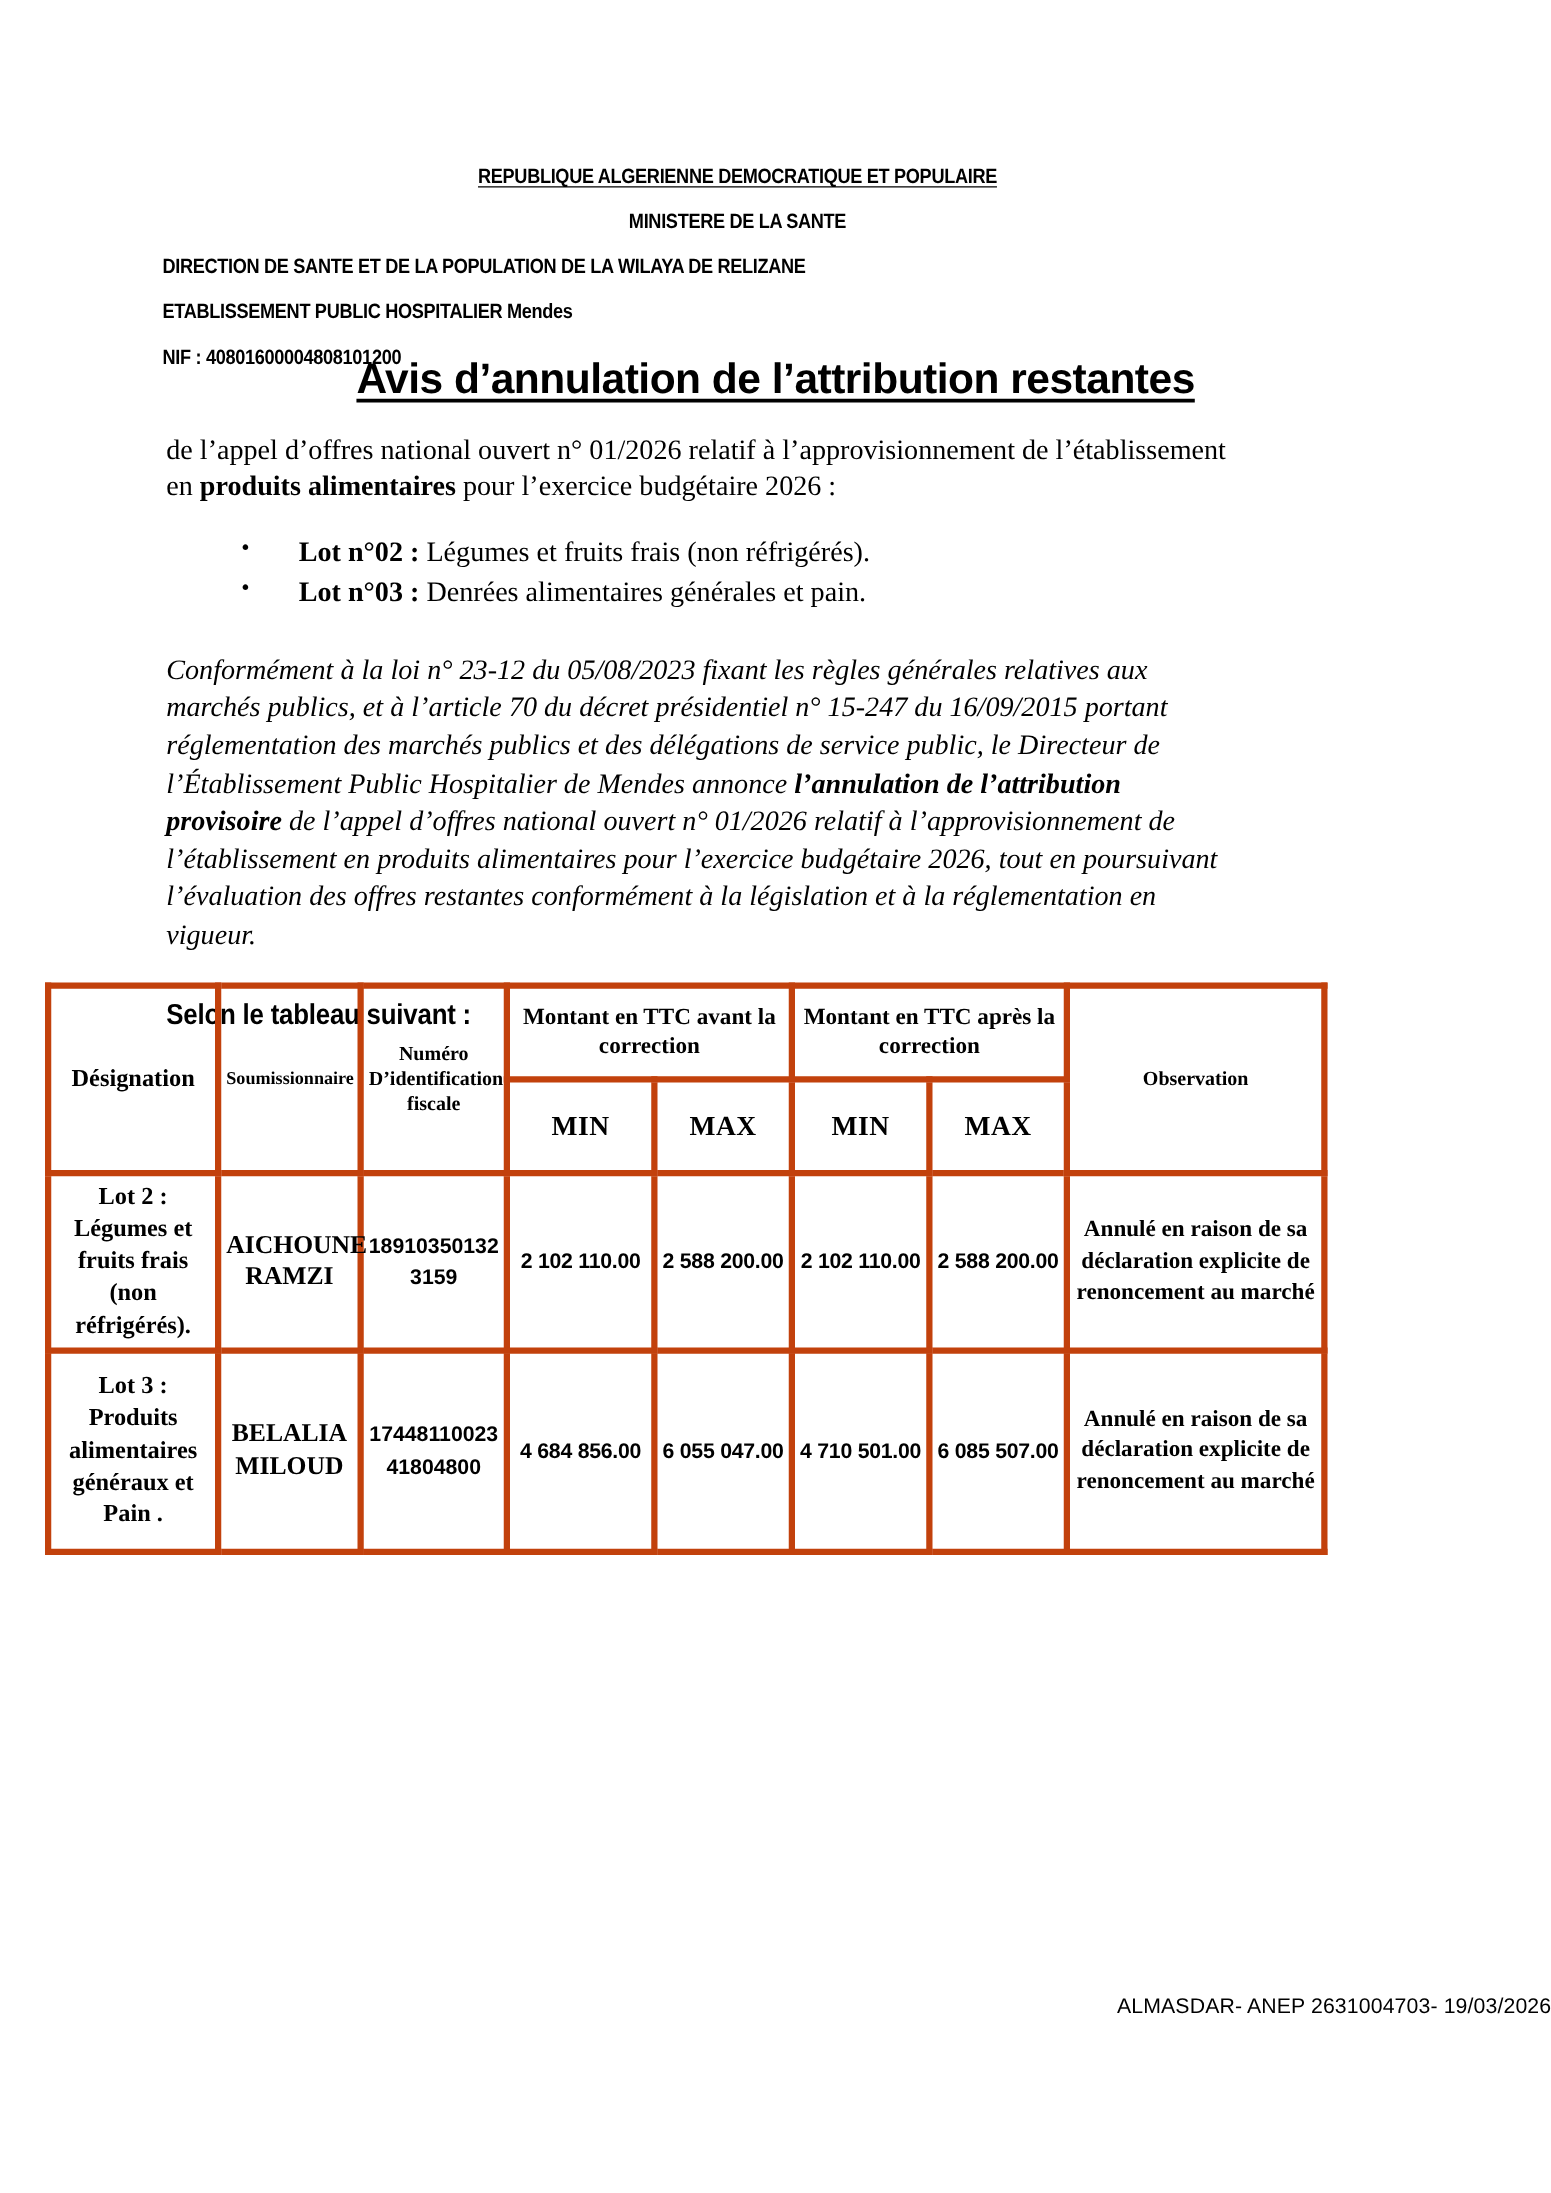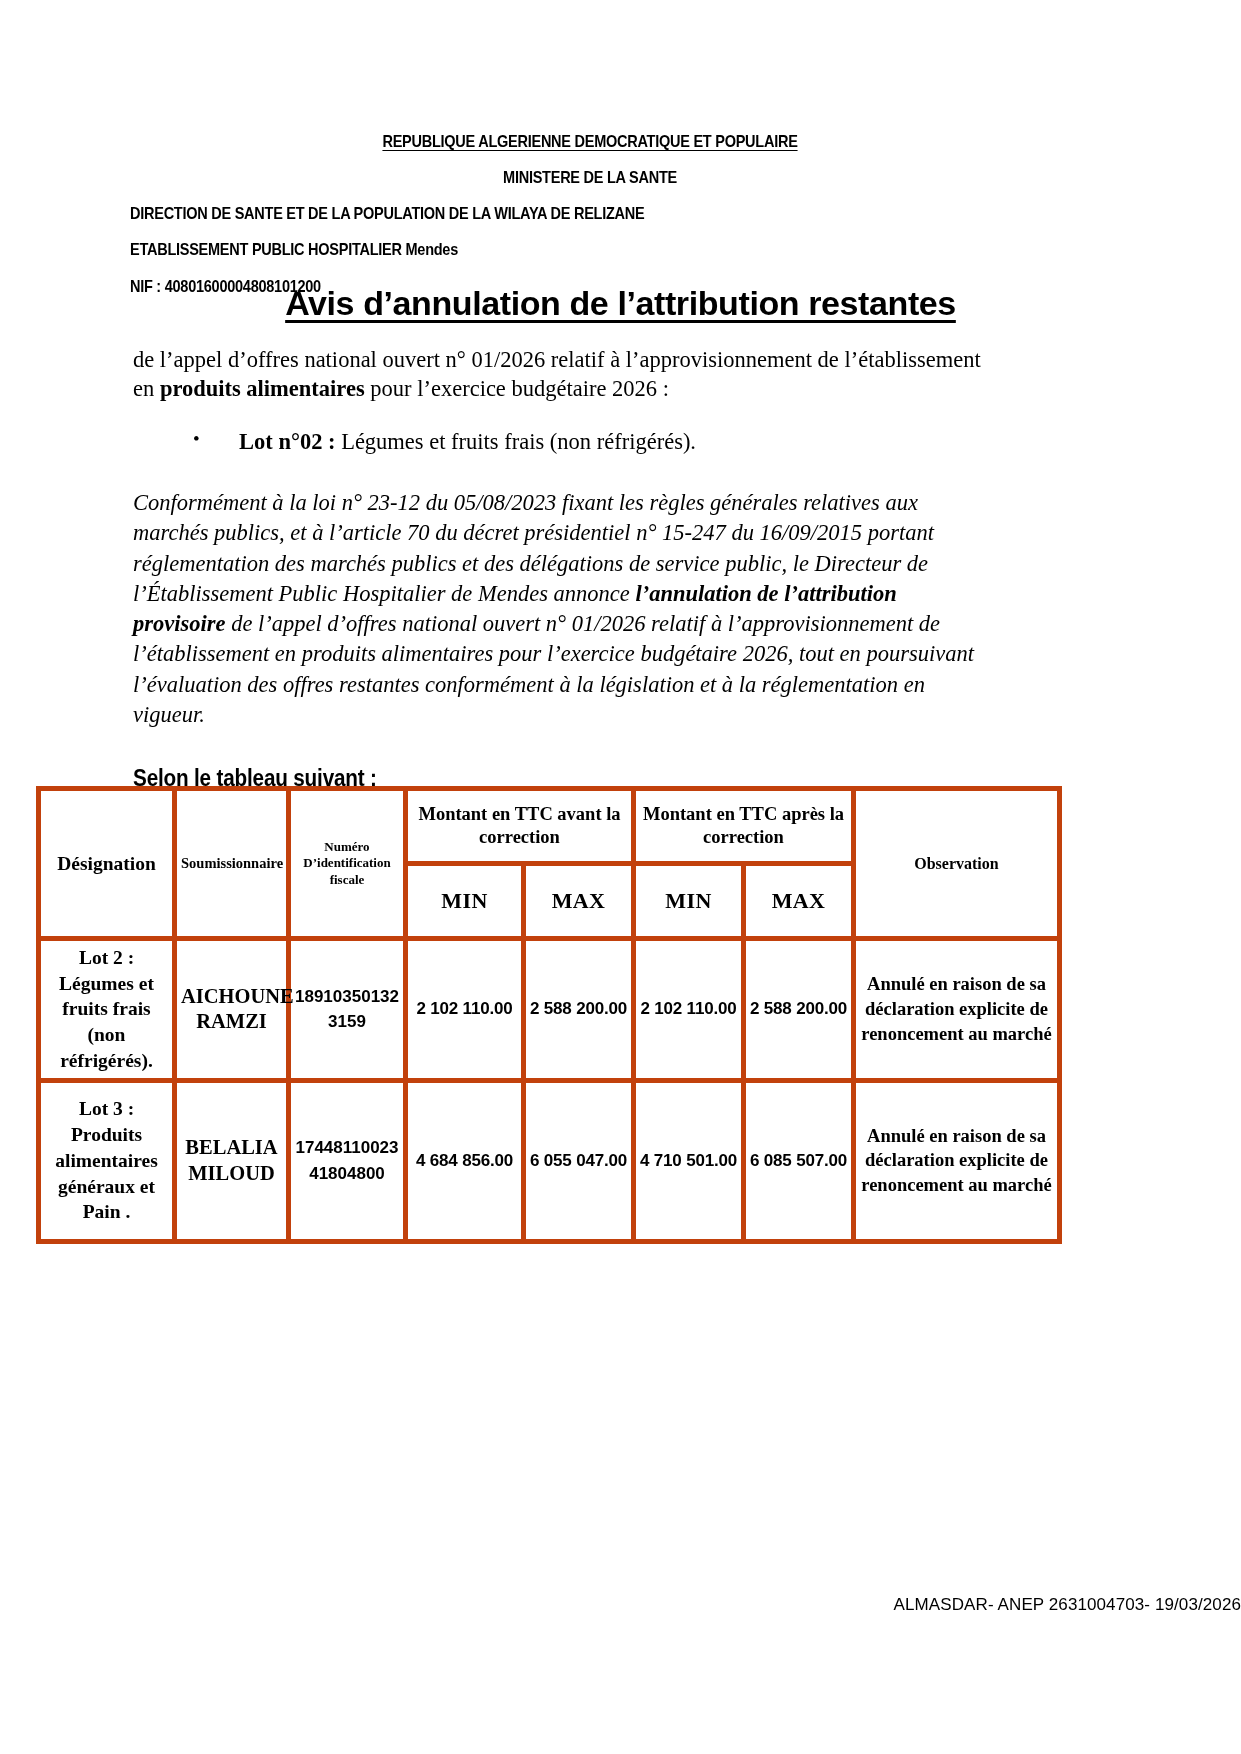--- a/index.html
+++ b/index.html
@@ -142,21 +142,21 @@
   th.h-desig {
     font-size: 19.5px;
     font-family: "Liberation Serif", serif;
   }
   th.h-soum {
     font-size: 14.5px;
     font-family: "Liberation Serif", serif;
     line-height: 1.15;
   }
   th.h-nif {
-    font-size: 13px;
+    font-size: 16px;
     font-family: "Liberation Serif", serif;
     line-height: 1.25;
     margin-top: 16px;
   }
   th.h-grp {
     font-size: 18.5px;
     font-family: "Liberation Serif", serif;
     line-height: 1.22;
   }
   th.h-obs {
@@ -227,20 +227,21 @@
   </div>
 
   <div class="doc-title">Avis d’annulation de l’attribution restantes</div>
 
   <div class="body-area">
 
     <p class="para"><span>de l’appel d’offres national ouvert n° 01/2026 relatif à l’approvisionnement de l’établissement en </span><b>produits alimentaires</b><span> pour l’exercice budgétaire 2026 :</span></p>
 
     <ul class="lots">
       <li><b>Lot n°02 :</b><span> Légumes et fruits frais (non réfrigérés).</span></li>
+      <li><b>Lot n°03 :</b><span> Denrées alimentaires générales et pain.</span></li>
     </ul>
 
     <p class="para para-main"><span>Conformément à la loi n° 23-12 du 05/08/2023 fixant les règles générales relatives aux marchés publics, et à l’article 70 du décret présidentiel n° 15-247 du 16/09/2015 portant réglementation des marchés publics et des délégations de service public, le Directeur de l’Établissement Public Hospitalier de Mendes annonce </span><b>l’annulation de l’attribution provisoire</b><span> de l’appel d’offres national ouvert n° 01/2026 relatif à l’approvisionnement de l’établissement en produits alimentaires pour l’exercice budgétaire 2026, tout en poursuivant l’évaluation des offres restantes conformément à la législation et à la réglementation en vigueur.</span></p>
 
     <div class="selon">Selon le tableau suivant :</div>
   </div>
 
   <div class="tbl-wrap">
     <table class="data">
       <colgroup>

